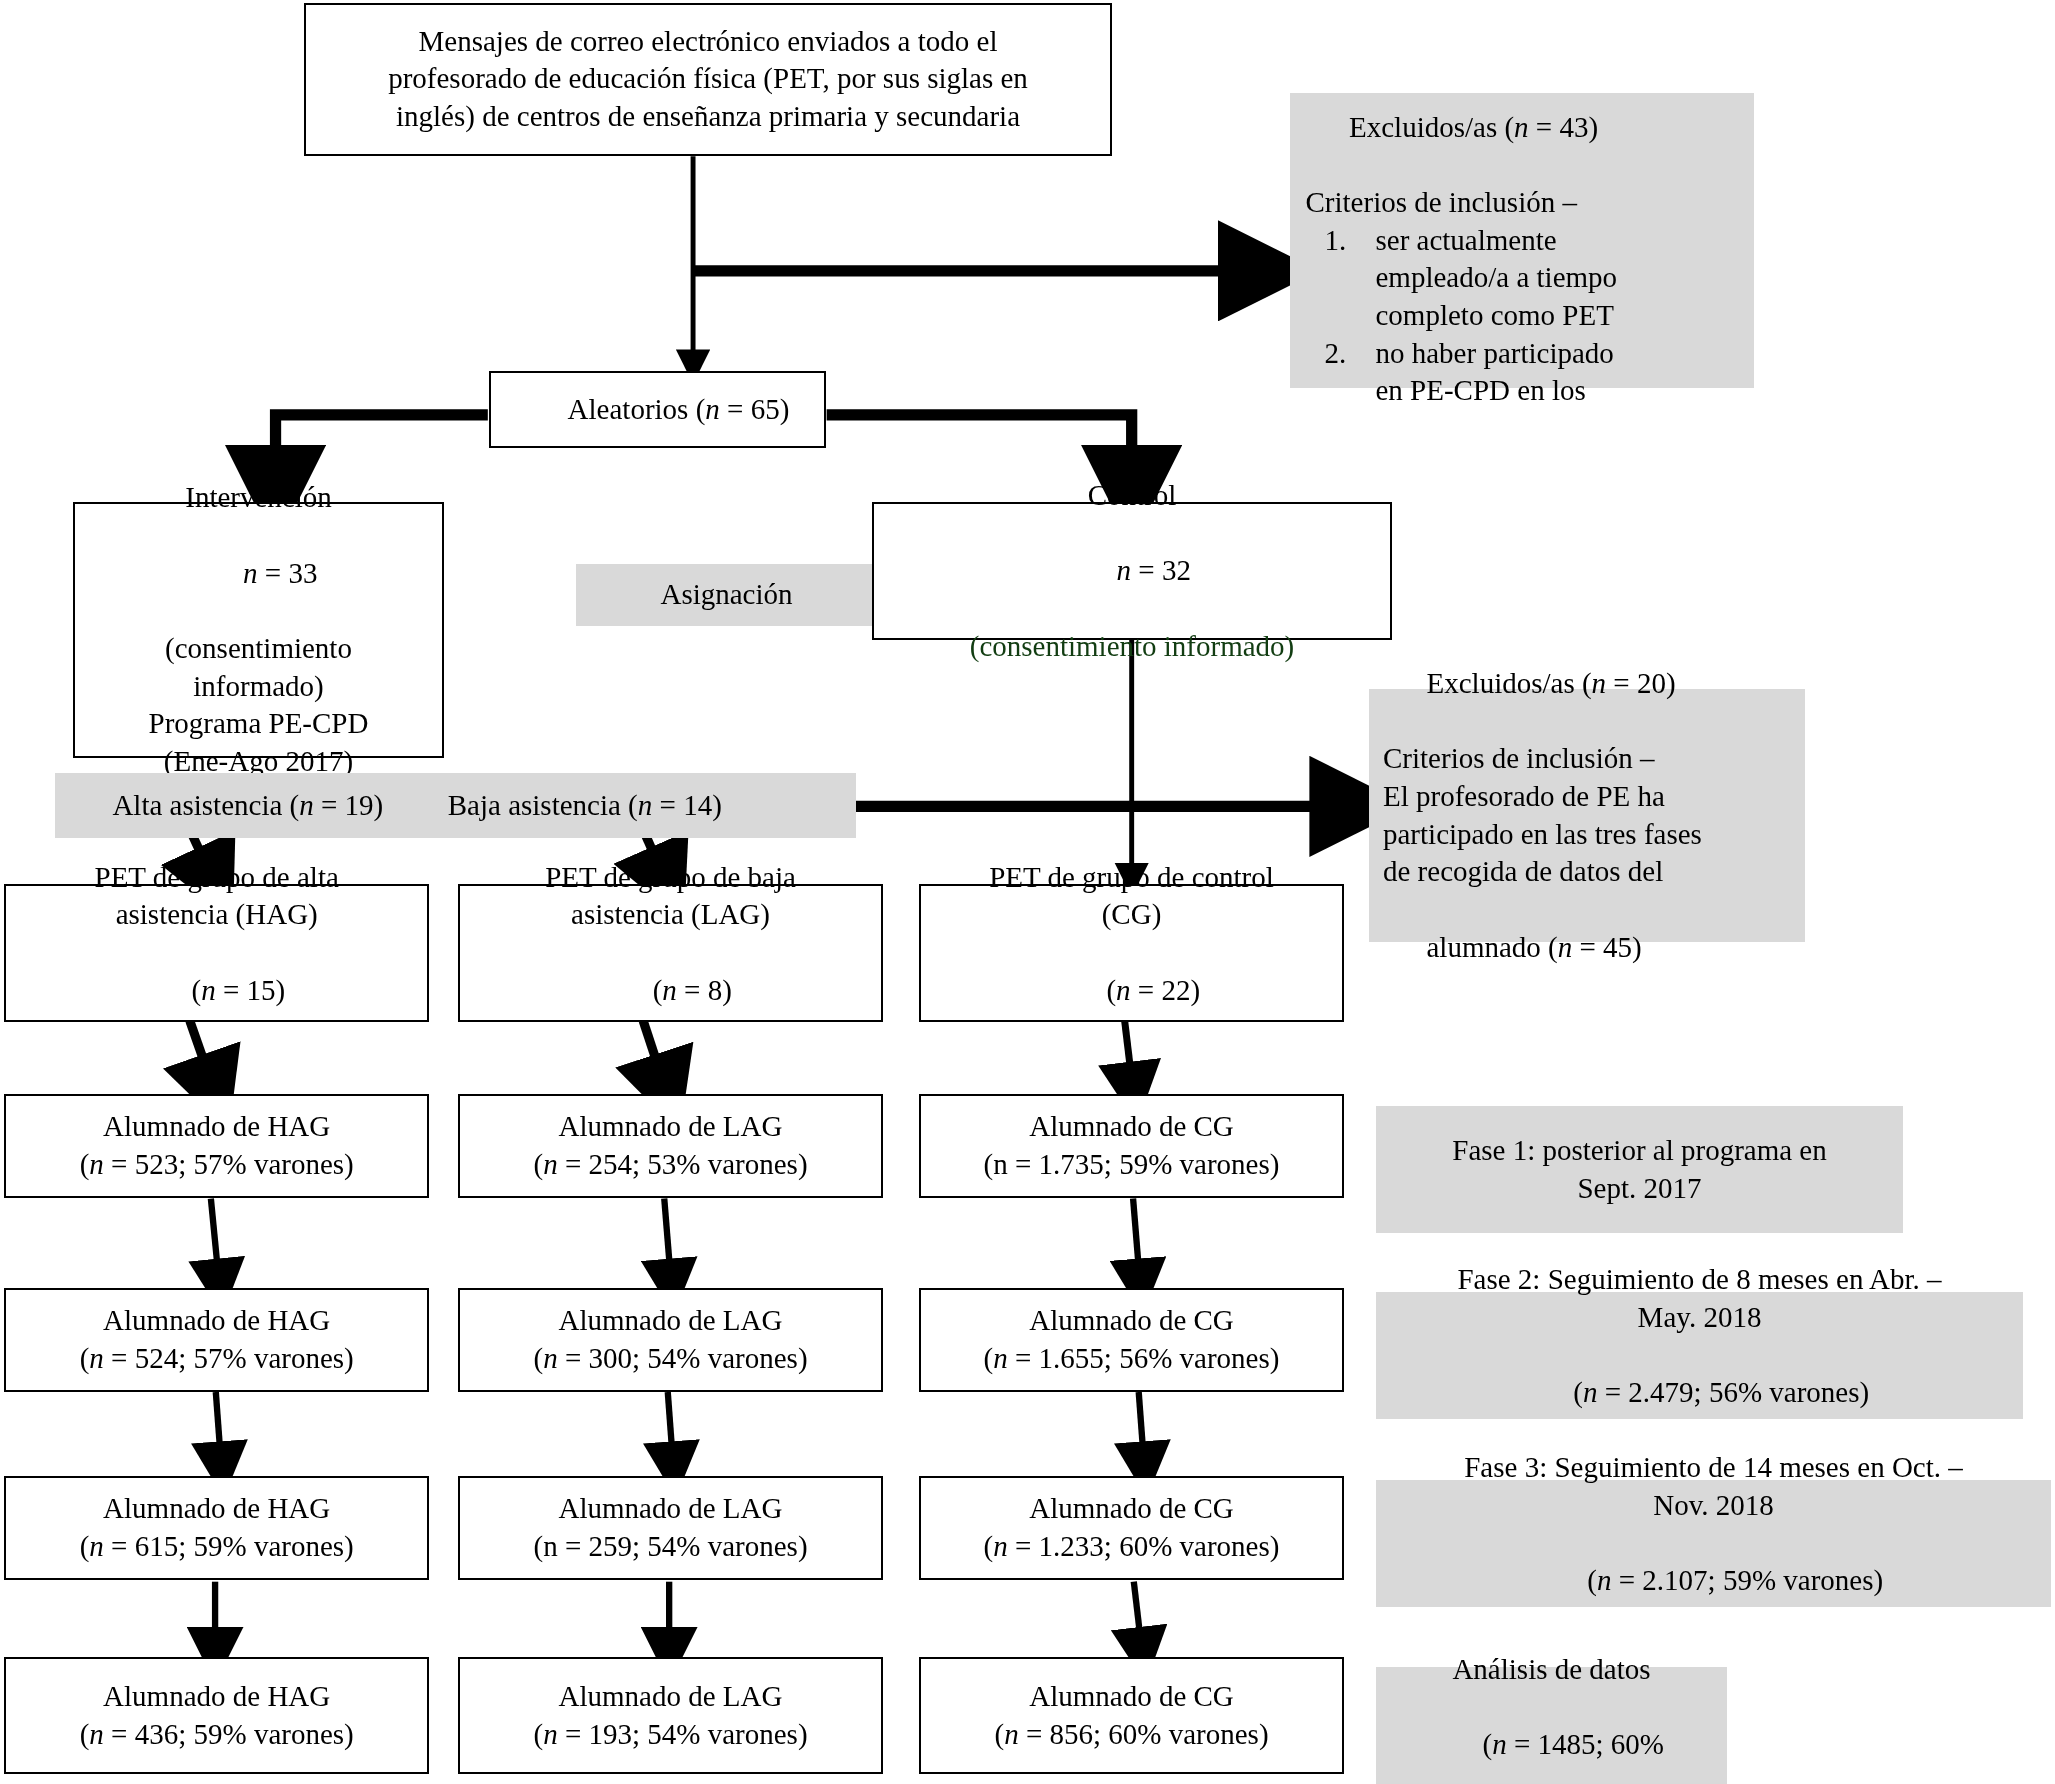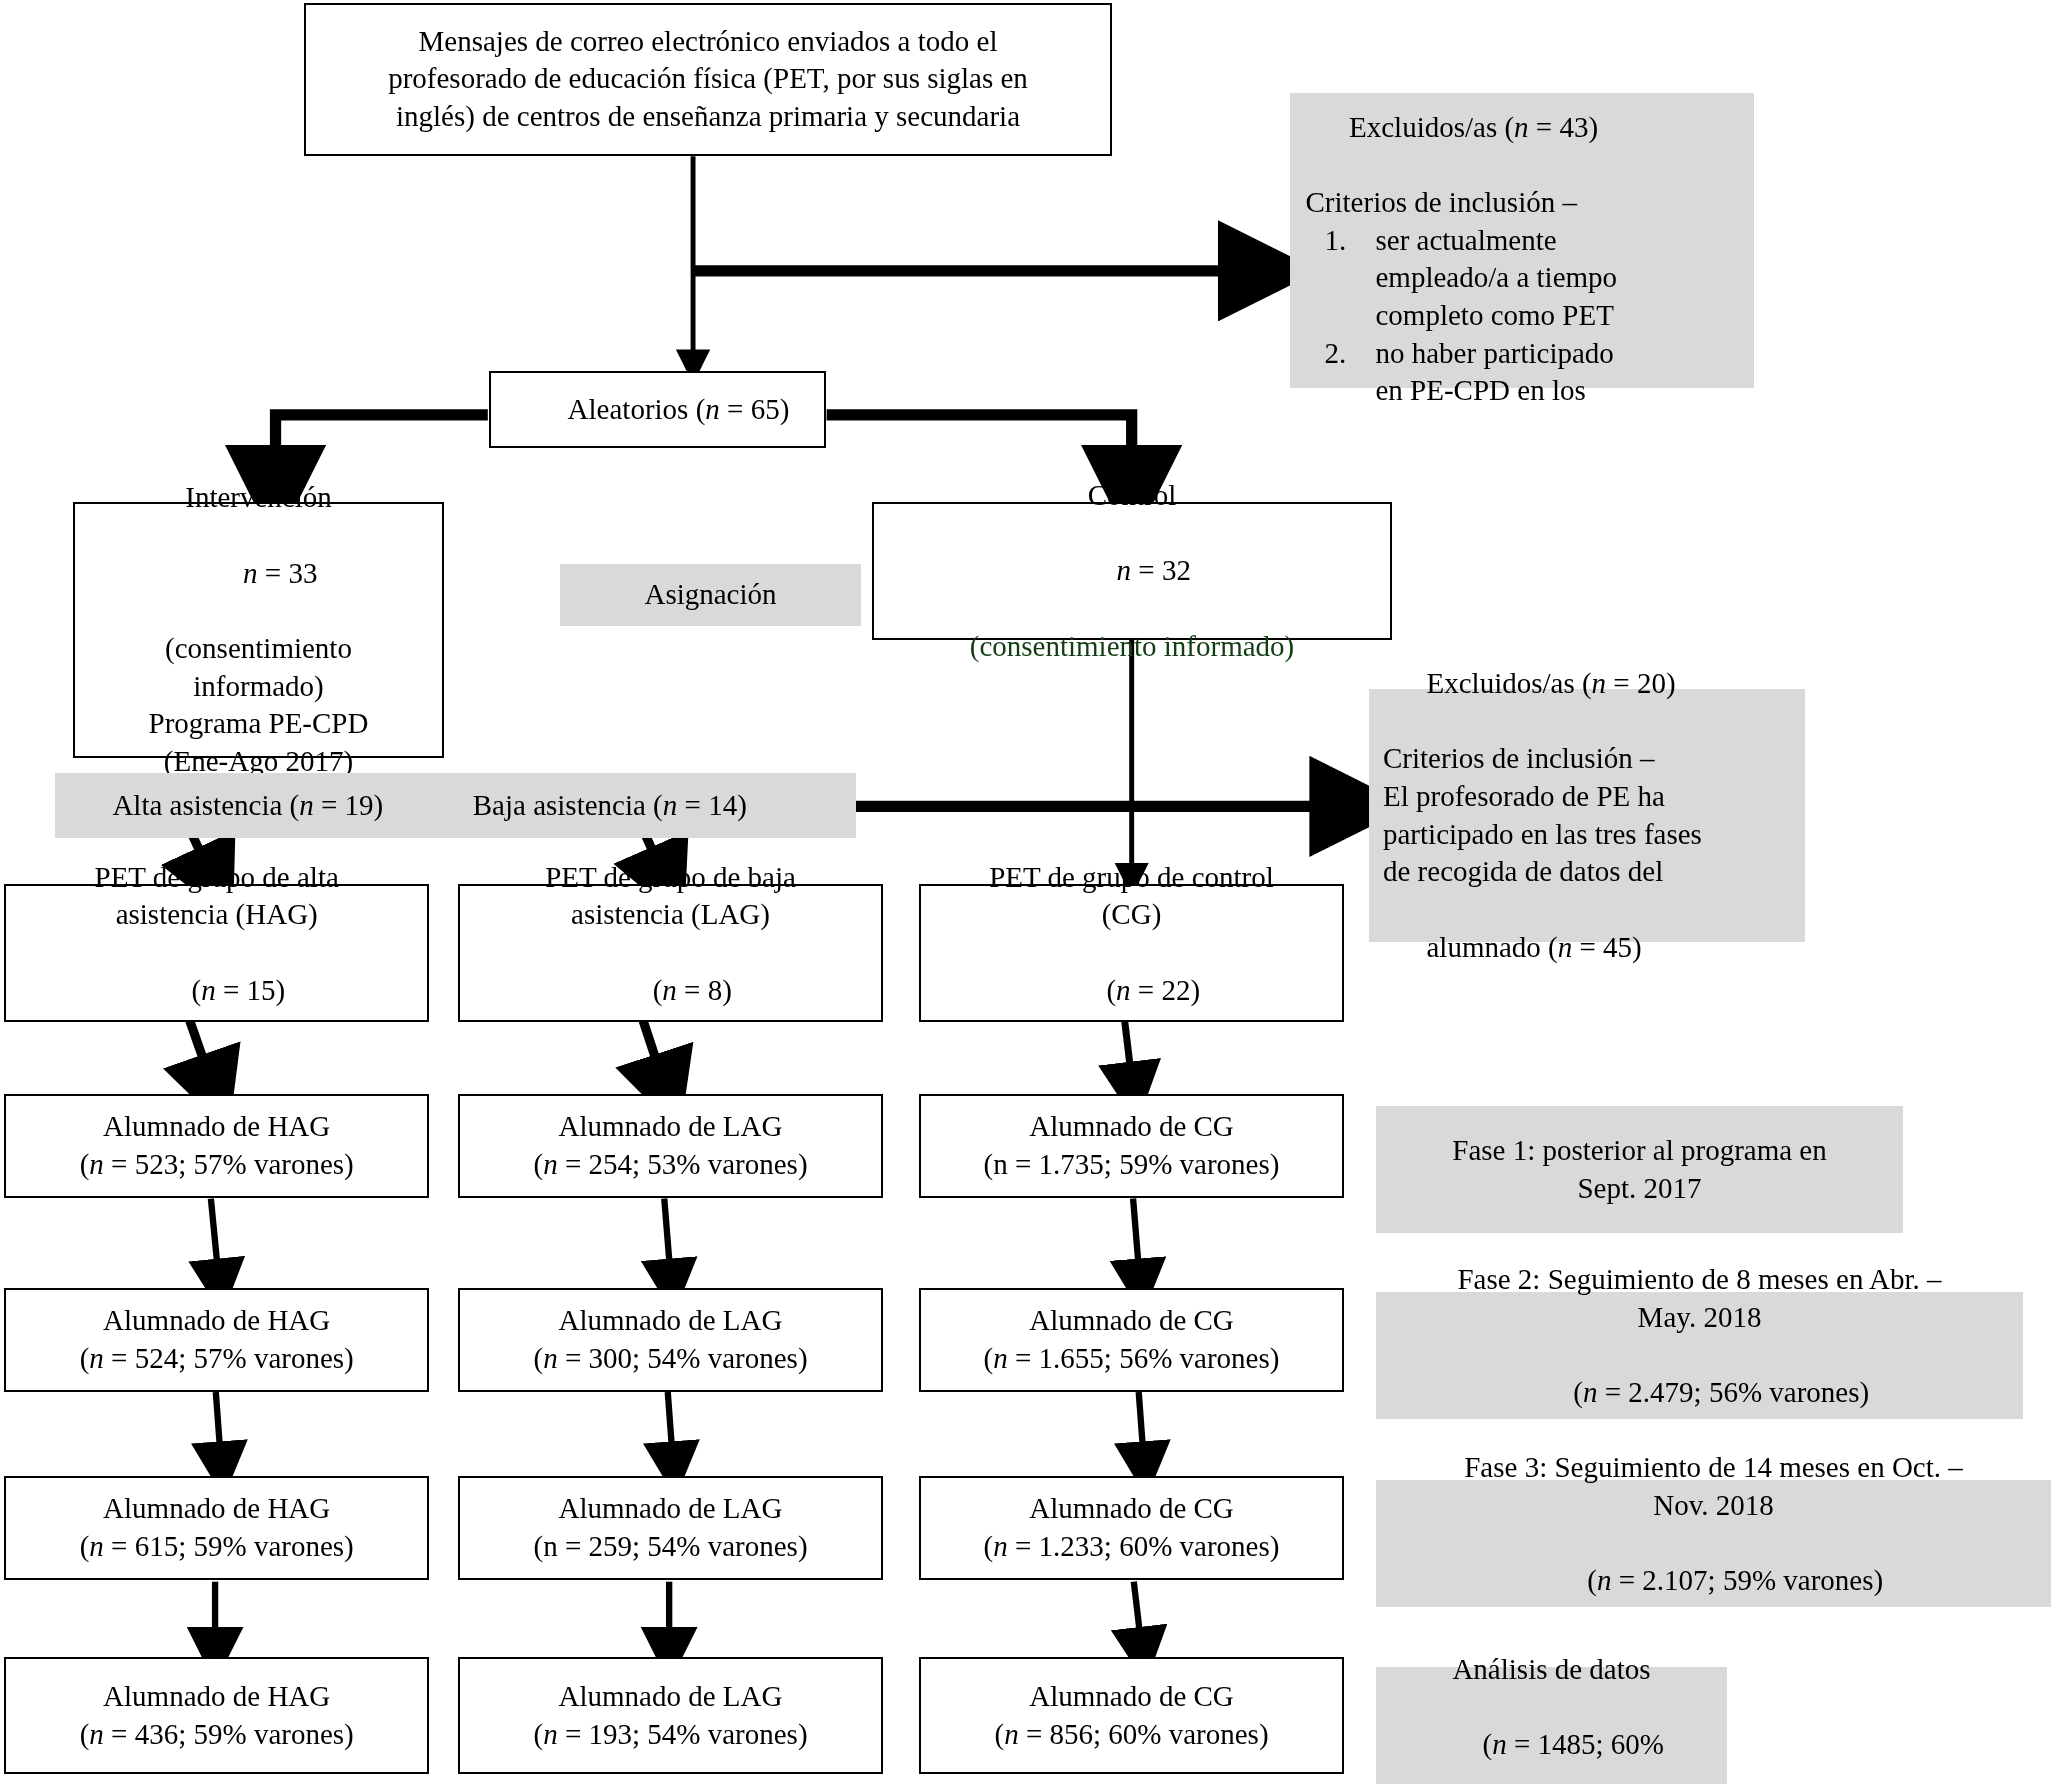--- a/index.html
+++ b/index.html
@@ -156,33 +156,33 @@
     <div class="line">Intervención</div>
     <div class="line">
       <i>n</i><span> = 33</span>
     </div>
     <div class="line">(consentimiento</div>
     <div class="line">informado)</div>
     <div class="line">Programa PE-CPD</div>
     <div class="line">(Ene-Ago 2017)</div>
   </div>
 
-  <div class="gray" style="left:560px;top:564px;width:301px;height:62px;">
+  <div class="gray" style="left:576px;top:564px;width:301px;height:62px;">
     <div class="line">Asignación</div>
   </div>
 
   <div class="box" style="left:872px;top:502px;width:520px;height:138px;">
     <div class="line">Control</div>
     <div class="line">
       <i>n</i><span> = 32</span>
     </div>
     <div class="line" style="color:#123d12;">(consentimiento informado)</div>
   </div>
 
-  <div class="gray" style="left:55px;top:773px;width:801px;height:65px;flex-direction:row;justify-content:flex-start;gap:46px;padding-left:15.5px;">
+  <div class="gray" style="left:55px;top:773px;width:801px;height:65px;flex-direction:row;justify-content:flex-start;gap:21px;padding-left:15.5px;">
     <div class="line">
       <span>Alta asistencia (</span><i>n</i><span> = 19)</span>
     </div>
     <div class="line">
       <span>Baja asistencia (</span><i>n</i><span> = 14)</span>
     </div>
   </div>
 
   <div class="gray left-align" style="left:1369px;top:689px;width:436px;height:253px;padding:16px 14px;">
     <div class="line">

